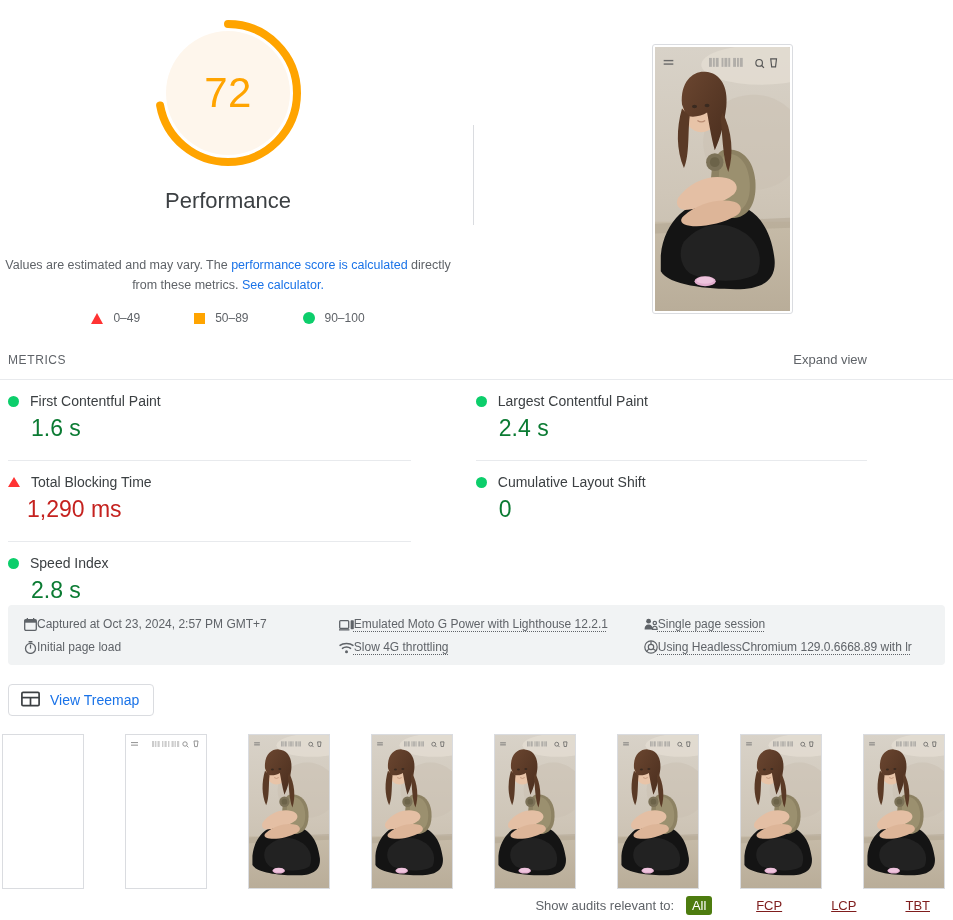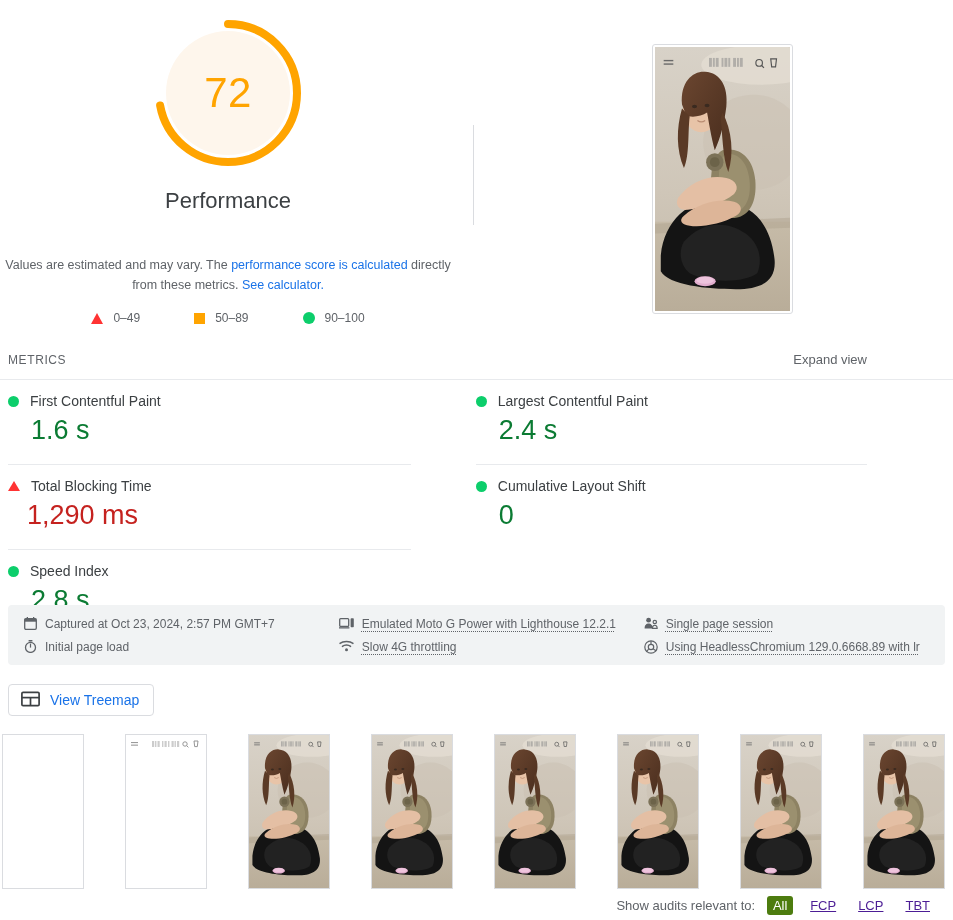--- a/index.html
+++ b/index.html
@@ -111,21 +111,21 @@
   .mcol.left { padding-right: 14px; }
   .mcol.right { padding-left: 27px; }
   .metric {
     padding: 13px 0 18px 0;
     border-bottom: 1px solid #e8eaed;
   }
   .mcol.right .metric:last-child { border-bottom: none; }
   .mcol.left .metric:last-child { border-bottom: none; }
   .metric-head { display: flex; align-items: center; gap: 11px; }
   .metric-name { font-size: 14px; color: #3c4043; }
-  .metric-value { font-size: 27px; margin-top: 6px; margin-left: 23px; }
+  .metric-value { font-size: 23px; margin-top: 6px; margin-left: 23px; }
   .v-green { color: #0b7b33; }
   .v-red { color: #c5221f; margin-left: 19px; }
   .m-cir { width: 11px; height: 11px; border-radius: 50%; background: #0cce6b; flex: none; }
   .m-tri {
     width: 0; height: 0; flex: none;
     border-left: 6px solid transparent; border-right: 6px solid transparent;
     border-bottom: 10px solid #f33;
   }
 
   
@@ -133,21 +133,21 @@
     position: absolute; left: 8px; top: 605px; width: 937px; height: 60px;
     background: #f1f3f4; border-radius: 4px;
     display: flex; align-items: center;
     padding: 0 16px;
     font-size: 12px; color: #5f6368;
   }
   .envcol { display: flex; flex-direction: column; gap: 9px; }
   .envcol.c1 { width: 320px; }
   .envcol.c2 { width: 310px; }
   .envcol.c3 { width: 290px; }
-  .envitem { display: flex; align-items: flex-start; gap: 8px; white-space: nowrap; }
+  .envitem { display: flex; align-items: flex-end; white-space: nowrap; }
   .envitem .lbl { color: #5f6368; }
   .envitem .lbl.dotted {
     text-decoration: underline; text-decoration-style: dotted;
     text-underline-offset: 3px; cursor: help;
   }
   .envitem svg { flex: none; display: block; }
 
   
   .treemap {
     position: absolute; left: 8px; top: 684px;
@@ -175,21 +175,21 @@
     position: absolute; right: 18px; top: 896px;
     display: flex; align-items: center; gap: 12px;
     font-size: 13px; color: #5f6368;
   }
   .chip {
     display: inline-flex; align-items: center; justify-content: center;
     min-width: 26px; height: 19px; padding: 0 5px;
     border-radius: 3px; font-size: 13px; cursor: pointer;
   }
   .chip.sel { background: #4d7c0f; color: #fff; font-weight: 500; }
-  .chip.link { color: #4c1d95; text-decoration: underline; }
+  .chip.link { color: #7f1d1d; text-decoration: underline; margin-left: 27px; }
 </style>
 </head>
 <body>
 
 <div class="page">
 
 
   <div class="hero">
 
     <div class="gauge-wrap">

